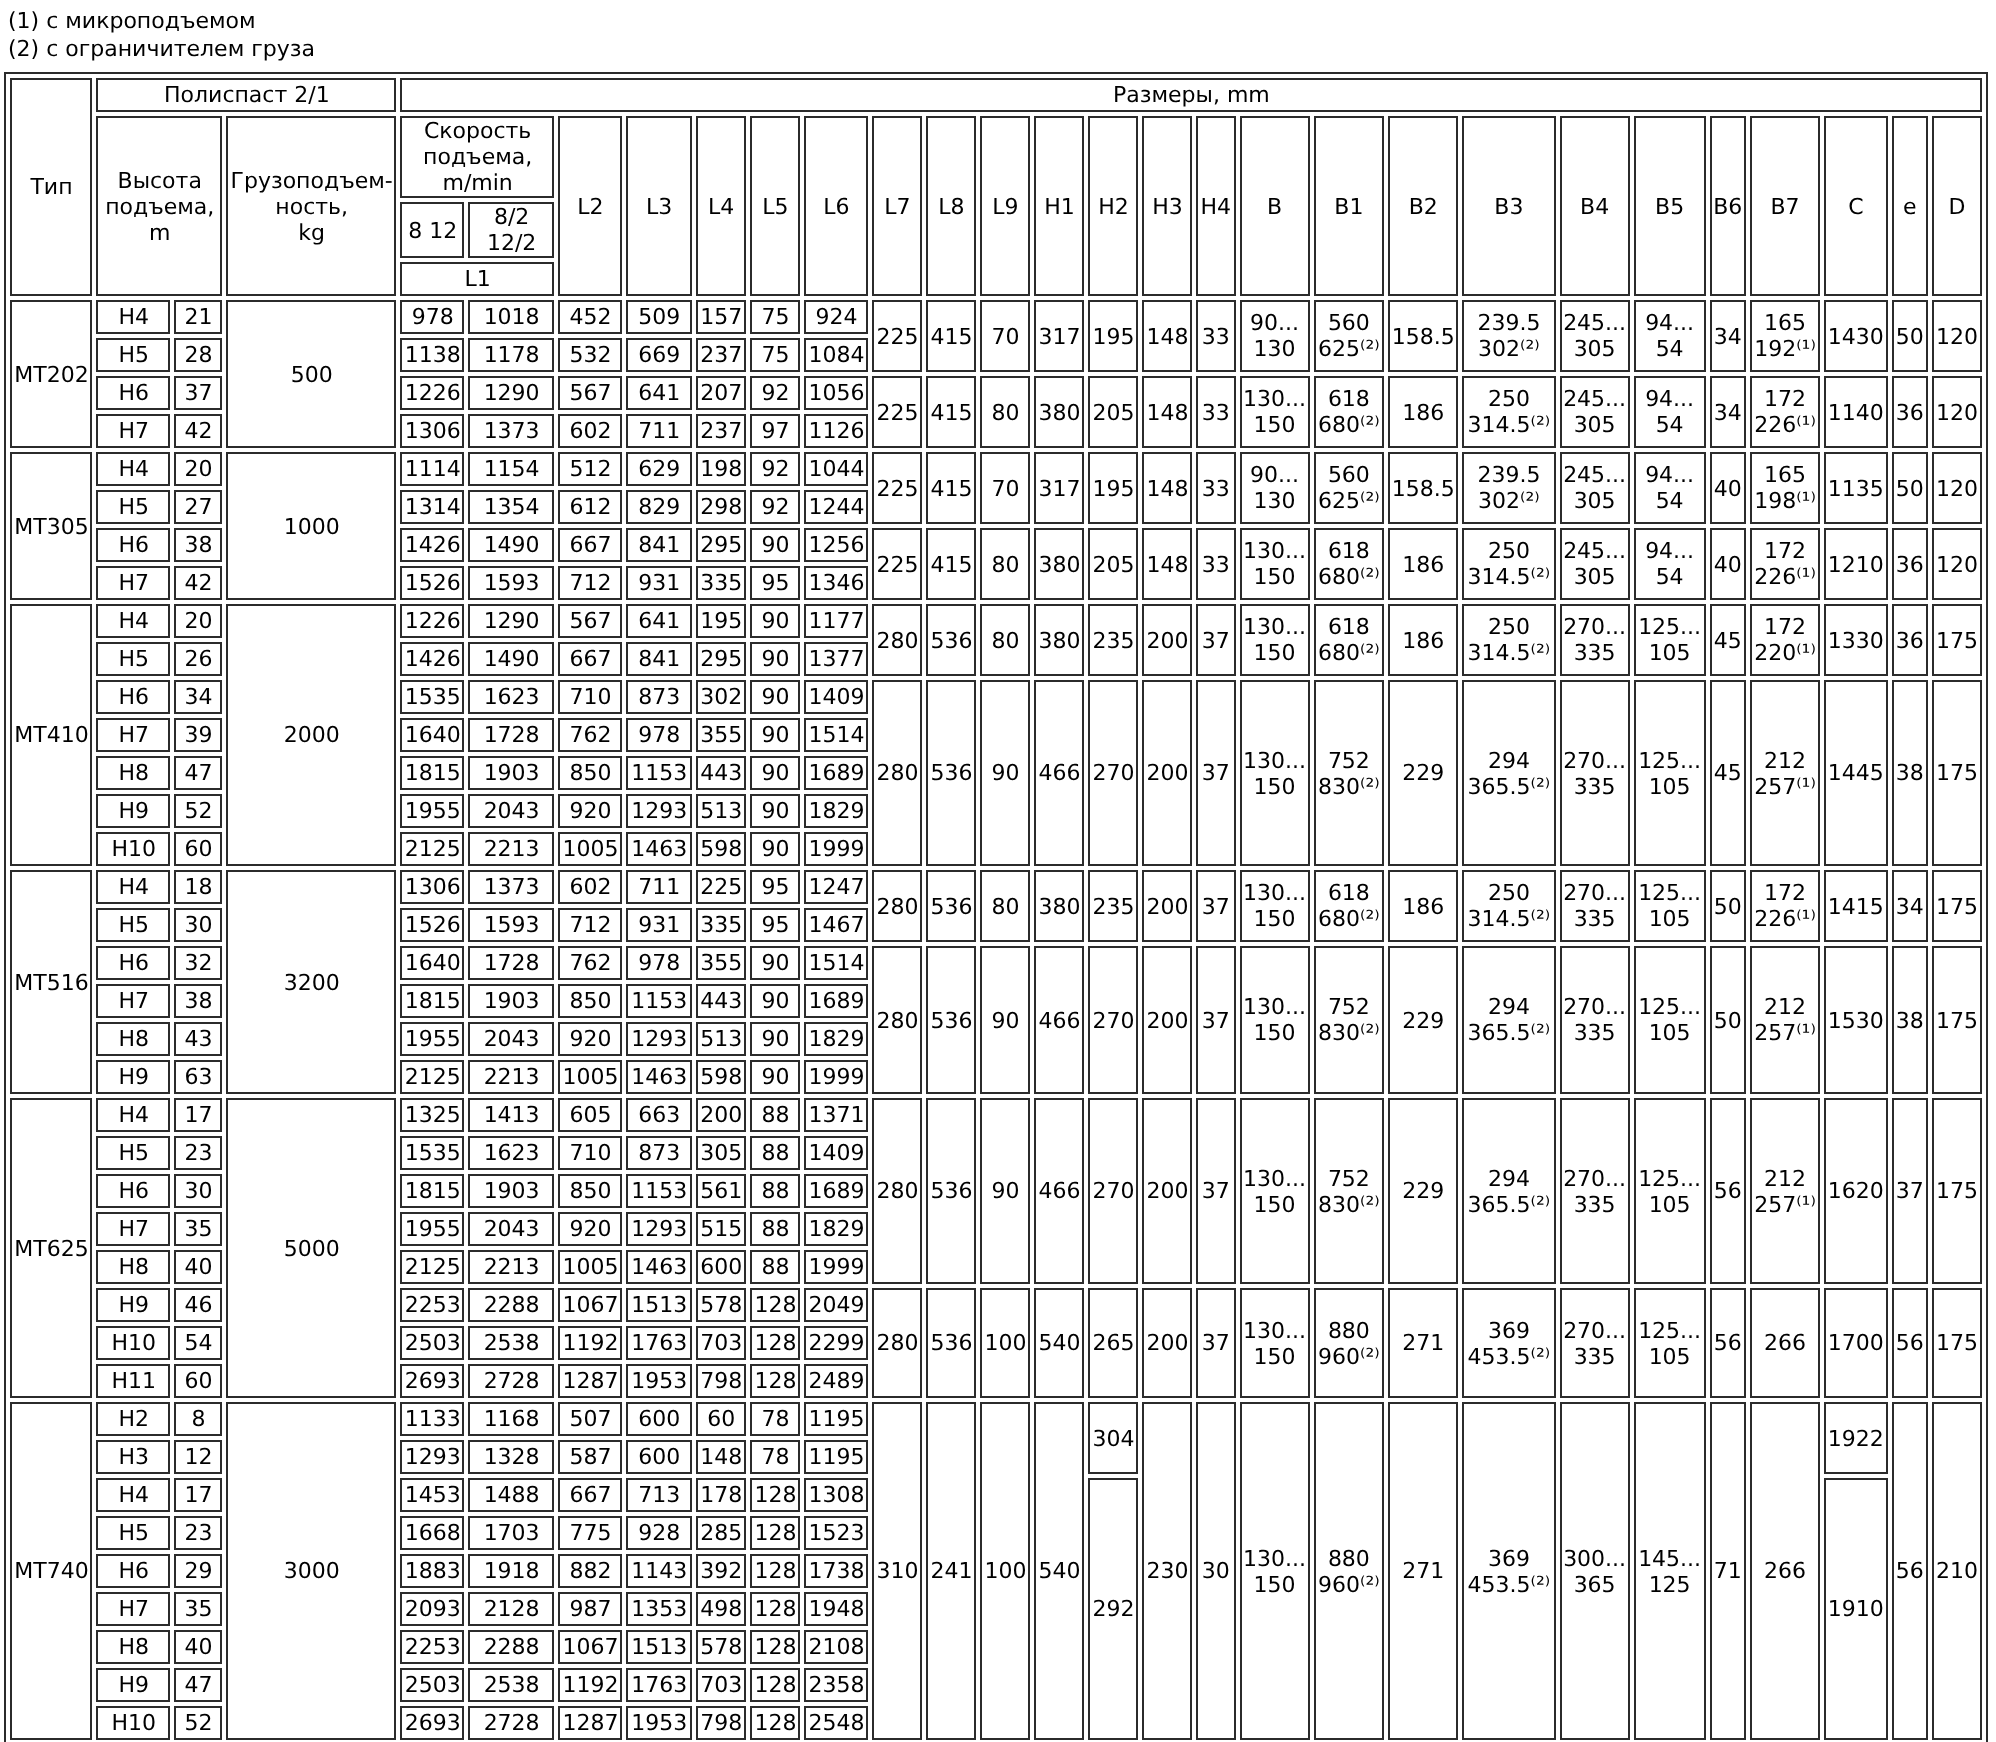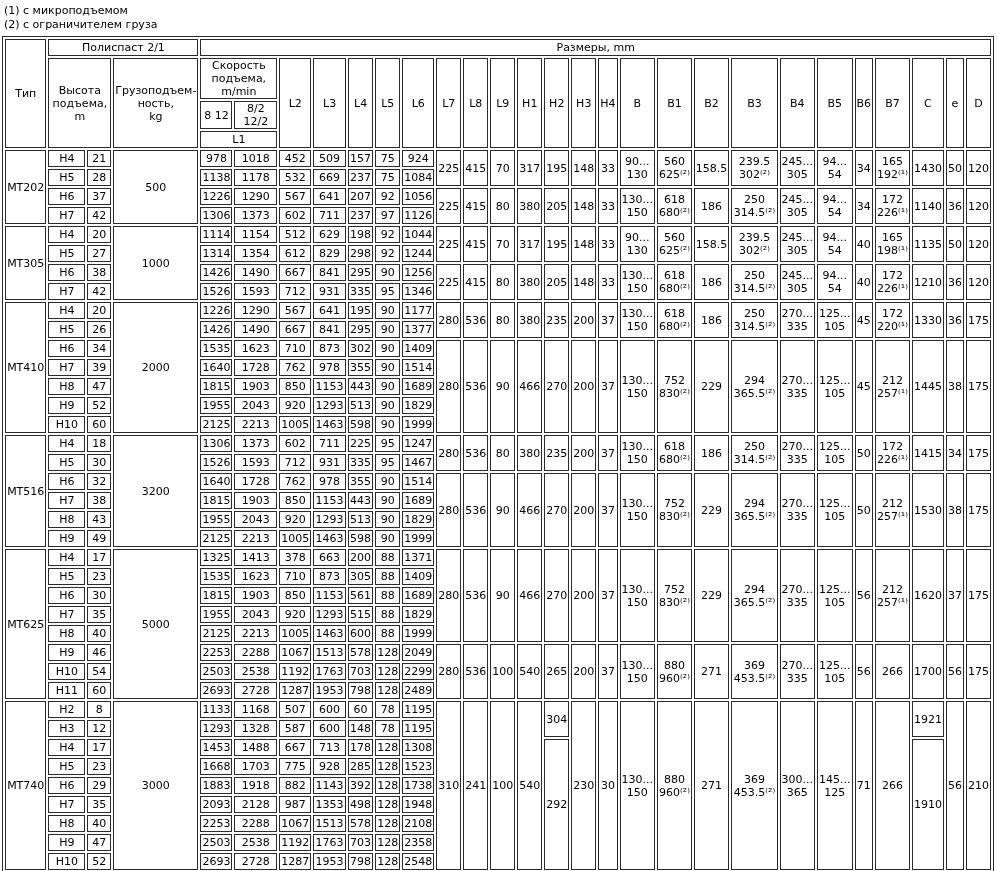--- a/index.html
+++ b/index.html
@@ -520,37 +520,37 @@
           <td>1955</td>
           <td>2043</td>
           <td>920</td>
           <td>1293</td>
           <td>513</td>
           <td>90</td>
           <td>1829</td>
         </tr>
         <tr>
           <td>H9</td>
-          <td>49</td>
+          <td>63</td>
           <td>2125</td>
           <td>2213</td>
           <td>1005</td>
           <td>1463</td>
           <td>598</td>
           <td>90</td>
           <td>1999</td>
         </tr>
         <tr>
           <td rowspan="8">МТ625</td>
           <td>H4</td>
           <td>17</td>
           <td rowspan="8">5000</td>
           <td>1325</td>
           <td>1413</td>
-          <td>378</td>
+          <td>605</td>
           <td>663</td>
           <td>200</td>
           <td>88</td>
           <td>1371</td>
           <td rowspan="5" class="pl">280</td>
           <td rowspan="5" class="pl">536</td>
           <td rowspan="5" class="pl">90</td>
           <td rowspan="5" class="pl">466</td>
           <td rowspan="5" class="pl">270</td>
           <td rowspan="5" class="pl">200</td>
@@ -698,21 +698,21 @@
 960⁽²⁾</td>
           <td rowspan="9" class="pl">271</td>
           <td rowspan="9" class="pl">369
 453.5⁽²⁾</td>
           <td rowspan="9" class="pl">300...
 365</td>
           <td rowspan="9" class="pl">145...
 125</td>
           <td rowspan="9" class="pl">71</td>
           <td rowspan="9" class="pl">266</td>
-          <td rowspan="2" class="pl">1921</td>
+          <td rowspan="2" class="pl">1922</td>
           <td rowspan="9" class="pl">56</td>
           <td rowspan="9" class="pl">210</td>
         </tr>
         <tr>
           <td>H3</td>
           <td>12</td>
           <td>1293</td>
           <td>1328</td>
           <td>587</td>
           <td>600</td>

